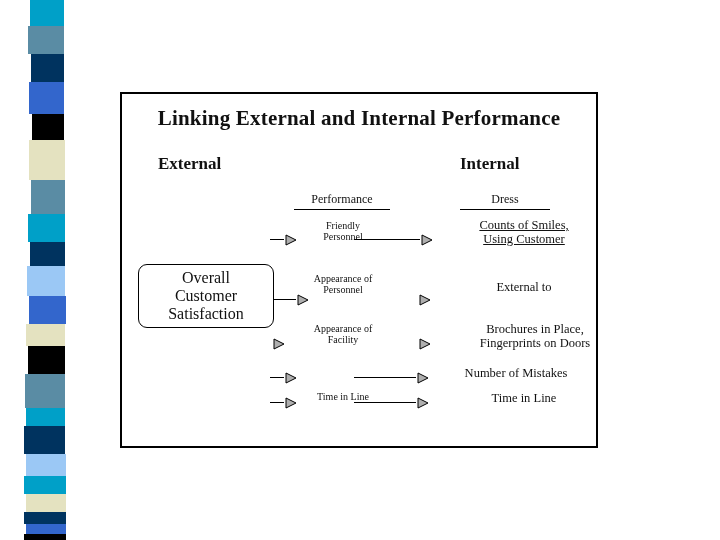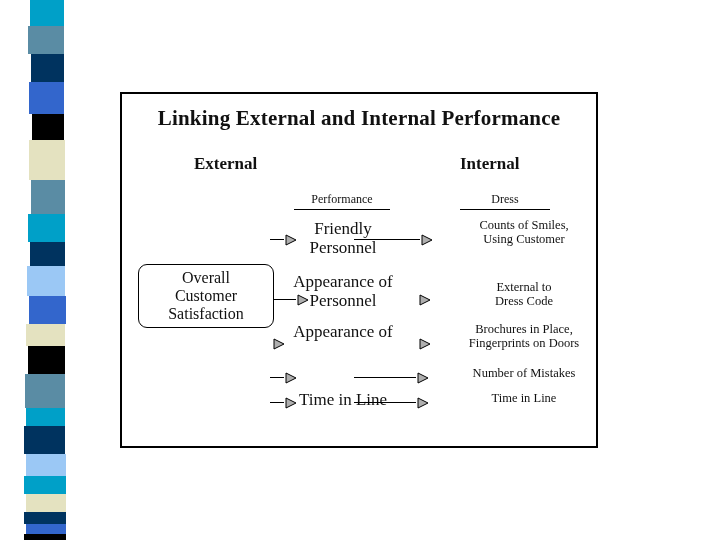--- a/index.html
+++ b/index.html
@@ -54,21 +54,21 @@
     white-space: nowrap;
   }
 
   .col-header {
     position: absolute;
     font-size: 17px;
     font-weight: bold;
     color: #111111;
     white-space: nowrap;
   }
-  #header-external { left: 36px; top: 60px; margin-left: 36px; }
+  #header-external { left: 36px; top: 60px; }
   #header-internal { left: 338px; top: 60px; }
 
   .sub-header {
     position: absolute;
     font-size: 12px;
     color: #111111;
     text-align: center;
     white-space: nowrap;
     border-bottom: 1.5px solid #000000;
     padding-bottom: 2px;
@@ -96,44 +96,44 @@
     font-size: 16px;
     color: #111111;
     white-space: nowrap;
   }
 
   
   .mid-label {
     position: absolute;
     width: 130px;
     text-align: center;
-    font-size: 17px;
+    font-size: 10px;
     color: #111111;
     line-height: 1.1;
   }
   
   .right-label {
     position: absolute;
     width: 156px;
     text-align: center;
     font-size: 12.5px;
     color: #111111;
     line-height: 1.12;
   }
 
   #mid-1 { left: 156px; top: 126px; }
   #mid-2 { left: 156px; top: 179px; }
   #mid-3 { left: 156px; top: 229px; }
   #mid-4 { left: 156px; top: 272px; }
   #mid-5 { left: 156px; top: 297px; }
 
-  #right-1 { left: 324px; top: 124px; }
+  #right-1 { left: 324px; top: 124px; text-decoration: underline; }
   #right-2 { left: 324px; top: 186px; }
-  #right-3 { left: 324px; top: 228px; }
-  #right-4 { left: 324px; top: 272px; }
+  #right-3 { left: 335px; top: 228px; }
+  #right-4 { left: 316px; top: 272px; }
   #right-5 { left: 324px; top: 297px; }
 
   
   .conn-line {
     position: absolute;
     height: 0;
     border-top: 1.4px solid #000000;
   }
 
   
@@ -195,32 +195,32 @@
     <div class="mid-label" id="mid-1">
       <div>Friendly</div>
       <div>Personnel</div>
     </div>
     <div class="mid-label" id="mid-2">
       <div>Appearance of</div>
       <div>Personnel</div>
     </div>
     <div class="mid-label" id="mid-3">
       <div>Appearance of</div>
+      <div>Facility</div>
     </div>
     <div class="mid-label" id="mid-5">
       <div>Time in Line</div>
     </div>
 
     <div class="right-label" id="right-1">
       <div>Counts of Smiles,</div>
       <div>Using Customer</div>
     </div>
     <div class="right-label" id="right-2">
       <div>External to</div>
-      <div>Dress Code</div>
     </div>
     <div class="right-label" id="right-3">
       <div>Brochures in Place,</div>
       <div>Fingerprints on Doors</div>
     </div>
     <div class="right-label" id="right-4">
       <div>Number of Mistakes</div>
     </div>
     <div class="right-label" id="right-5">
       <div>Time in Line</div>

